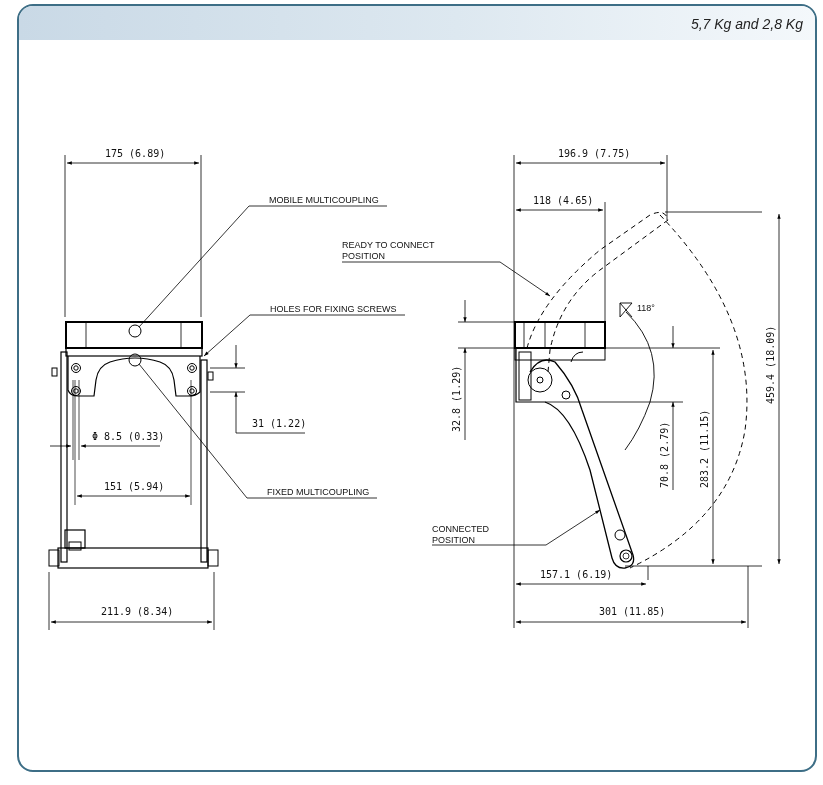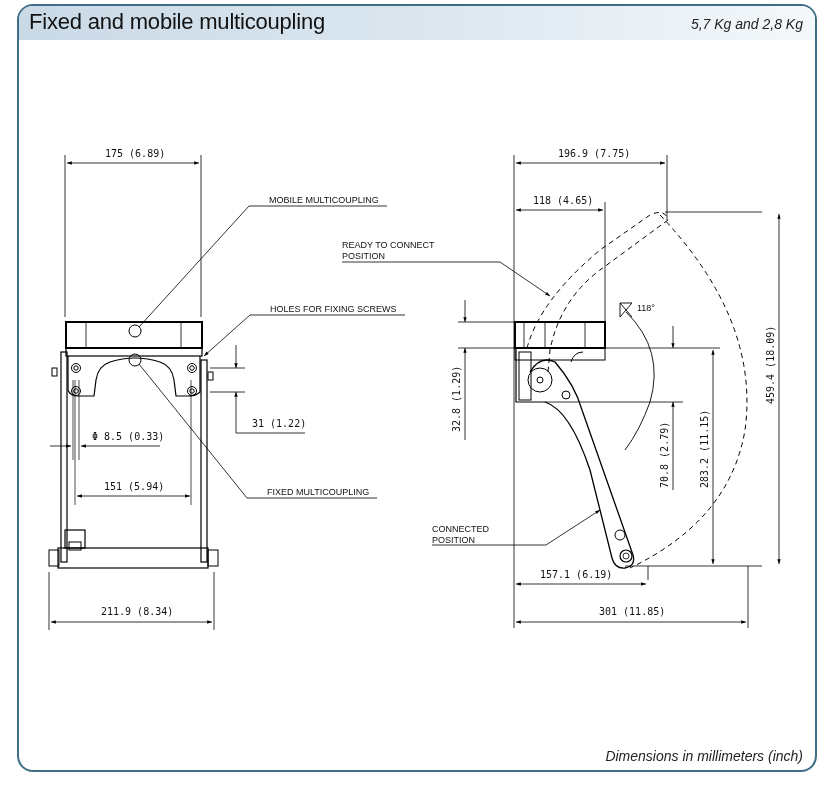--- a/index.html
+++ b/index.html
@@ -17,24 +17,22 @@
   .footer { position: absolute; right: 12px; bottom: 6px; font-size: 14px; font-style: italic; color: #222; }
   svg { position: absolute; left: 0; top: 0; }
   .dim { font-family: "DejaVu Sans Mono", monospace; font-size: 10px; fill: #111; }
   .lbl { font-family: "Liberation Sans", sans-serif; font-size: 9px; fill: #111; }
 </style>
 </head>
 <body>
 
 <div class="frame">
   <div class="header">
-    <div class="title">Fixed and mobile multicoupling</div>
     <div class="weight">5,7 Kg and 2,8 Kg</div>
   </div>
-  <div class="footer">Dimensions in millimeters (inch)</div>
 </div>
 
 <svg width="823" height="785" viewBox="0 0 823 785">
   <defs>
     <marker id="ar" viewBox="0 0 10 10" refX="10" refY="5" markerWidth="9" markerHeight="6" orient="auto-start-reverse">
       <path d="M0,1.5 L10,5 L0,8.5 Z" fill="#000"></path>
     </marker>
   </defs>
 
   <g stroke="#000" fill="none">

